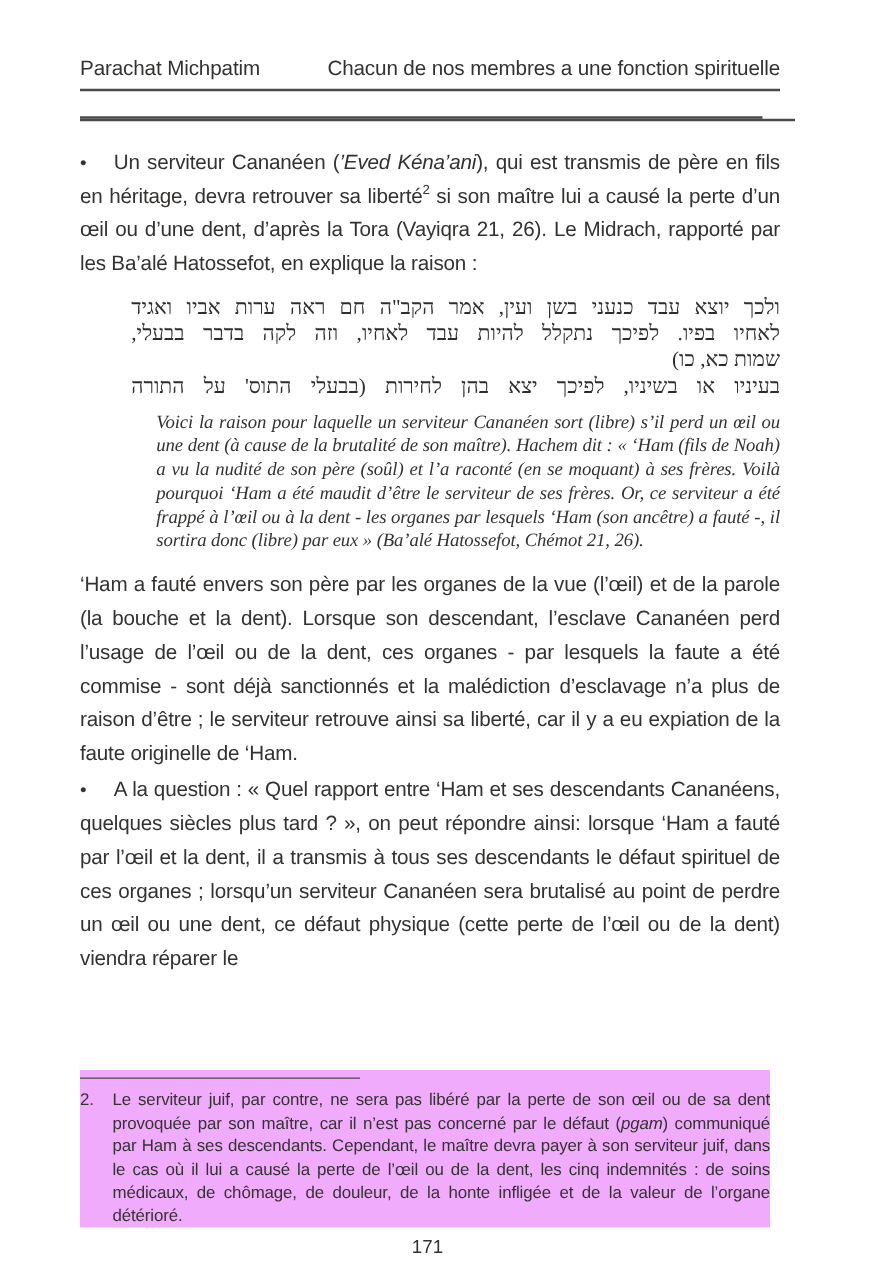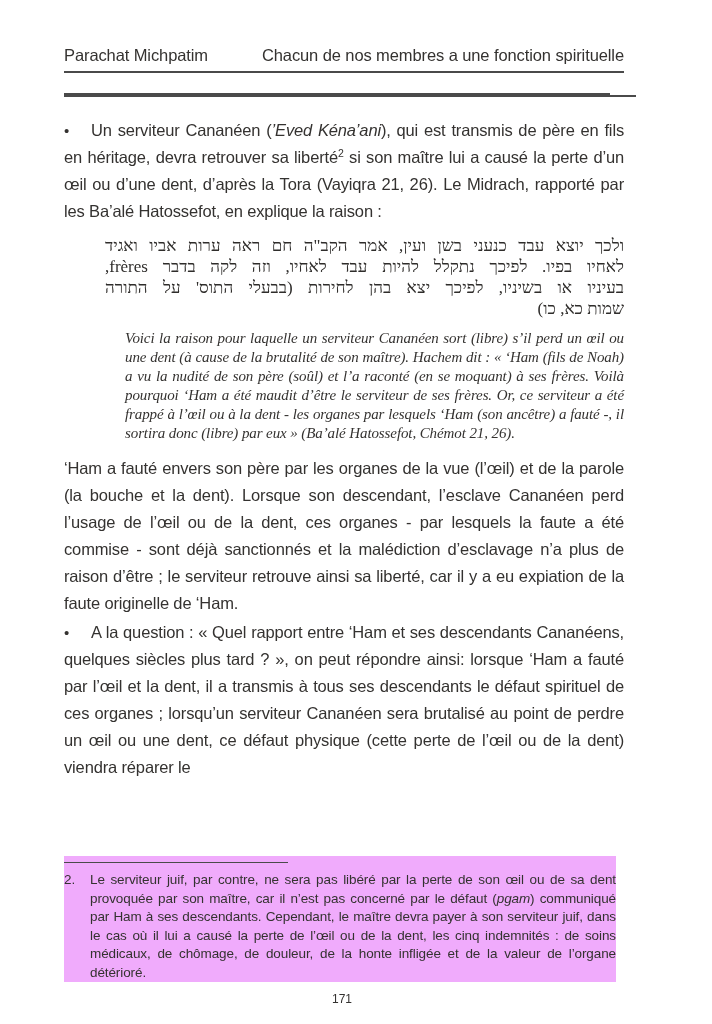--- a/index.html
+++ b/index.html
@@ -110,21 +110,21 @@
   }
   .footnote .fn-num {
     display: inline-block;
     width: 26px;
     margin-left: -26px;
   }
   .page-number {
     position: absolute;
     left: 0; right: 0; bottom: 18px;
     text-align: center;
-    font-size: 12px;
+    font-size: 15px;
     color: #343230;
   }
 </style>
 </head>
 <body>
 
 <div class="page">
   <div class="main">
 
     <div class="running-header">
@@ -135,23 +135,23 @@
 
     <div class="title-block">
       <div class="rule-top"></div>
       <div class="rule-bottom"></div>
     </div>
 
     <p class="body-par par-first"><span class="bullet">•</span><span>Un serviteur Cananéen (</span><span class="italic">’Eved Kéna’ani</span><span>), qui est transmis de père en fils en héritage, devra retrouver sa liberté</span><sup class="fnref">2</sup><span> si son maître lui a causé la perte d’un œil ou d’une dent, d’après la Tora (Vayiqra 21, 26). Le Midrach, rapporté par les Ba’alé Hatossefot, en explique la raison :</span></p>
 
     <div class="hebrew-quote">
       <div class="hebrew-line">ולכך יוצא עבד כנעני בשן ועין, אמר הקב"ה חם ראה ערות אביו ואגיד</div>
-      <div class="hebrew-line">לאחיו בפיו. לפיכך נתקלל להיות עבד לאחיו, וזה לקה בדבר frères,</div>
+      <div class="hebrew-line">לאחיו בפיו. לפיכך נתקלל להיות עבד לאחיו, וזה לקה בדבר בבעלי,</div>
+      <div class="hebrew-line last">שמות כא, כו)</div>
       <div class="hebrew-line">בעיניו או בשיניו, לפיכך יצא בהן לחירות (בבעלי התוס' על התורה</div>
-      <div class="hebrew-line last">שמות כא, כו)</div>
     </div>
 
     <p class="translation">Voici la raison pour laquelle un serviteur Cananéen sort (libre) s’il perd un œil ou une dent (à cause de la brutalité de son maître). Hachem dit : « ‘Ham (fils de Noah) a vu la nudité de son père (soûl) et l’a raconté (en se moquant) à ses frères. Voilà pourquoi ‘Ham a été maudit d’être le serviteur de ses frères. Or, ce serviteur a été frappé à l’œil ou à la dent - les organes par lesquels ‘Ham (son ancêtre) a fauté -, il sortira donc (libre) par eux » (Ba’alé Hatossefot, Chémot 21, 26).</p>
 
     <p class="body-par par-ham">‘Ham a fauté envers son père par les organes de la vue (l’œil) et de la parole (la bouche et la dent). Lorsque son descendant, l’esclave Cananéen perd l’usage de l’œil ou de la dent, ces organes - par lesquels la faute a été commise - sont déjà sanctionnés et la malédiction d’esclavage n’a plus de raison d’être ; le serviteur retrouve ainsi sa liberté, car il y a eu expiation de la faute originelle de ‘Ham.</p>
 
     <p class="body-par par-bullet2"><span class="bullet">•</span><span>A la question : « Quel rapport entre ‘Ham et ses descendants Cananéens, quelques siècles plus tard ? », on peut répondre ainsi: lorsque ‘Ham a fauté par l’œil et la dent, il a transmis à tous ses descendants le défaut spirituel de ces organes ; lorsqu’un serviteur Cananéen sera brutalisé au point de perdre un œil ou une dent, ce défaut physique (cette perte de l’œil ou de la dent) viendra réparer le</span></p>
 
   </div>
 

